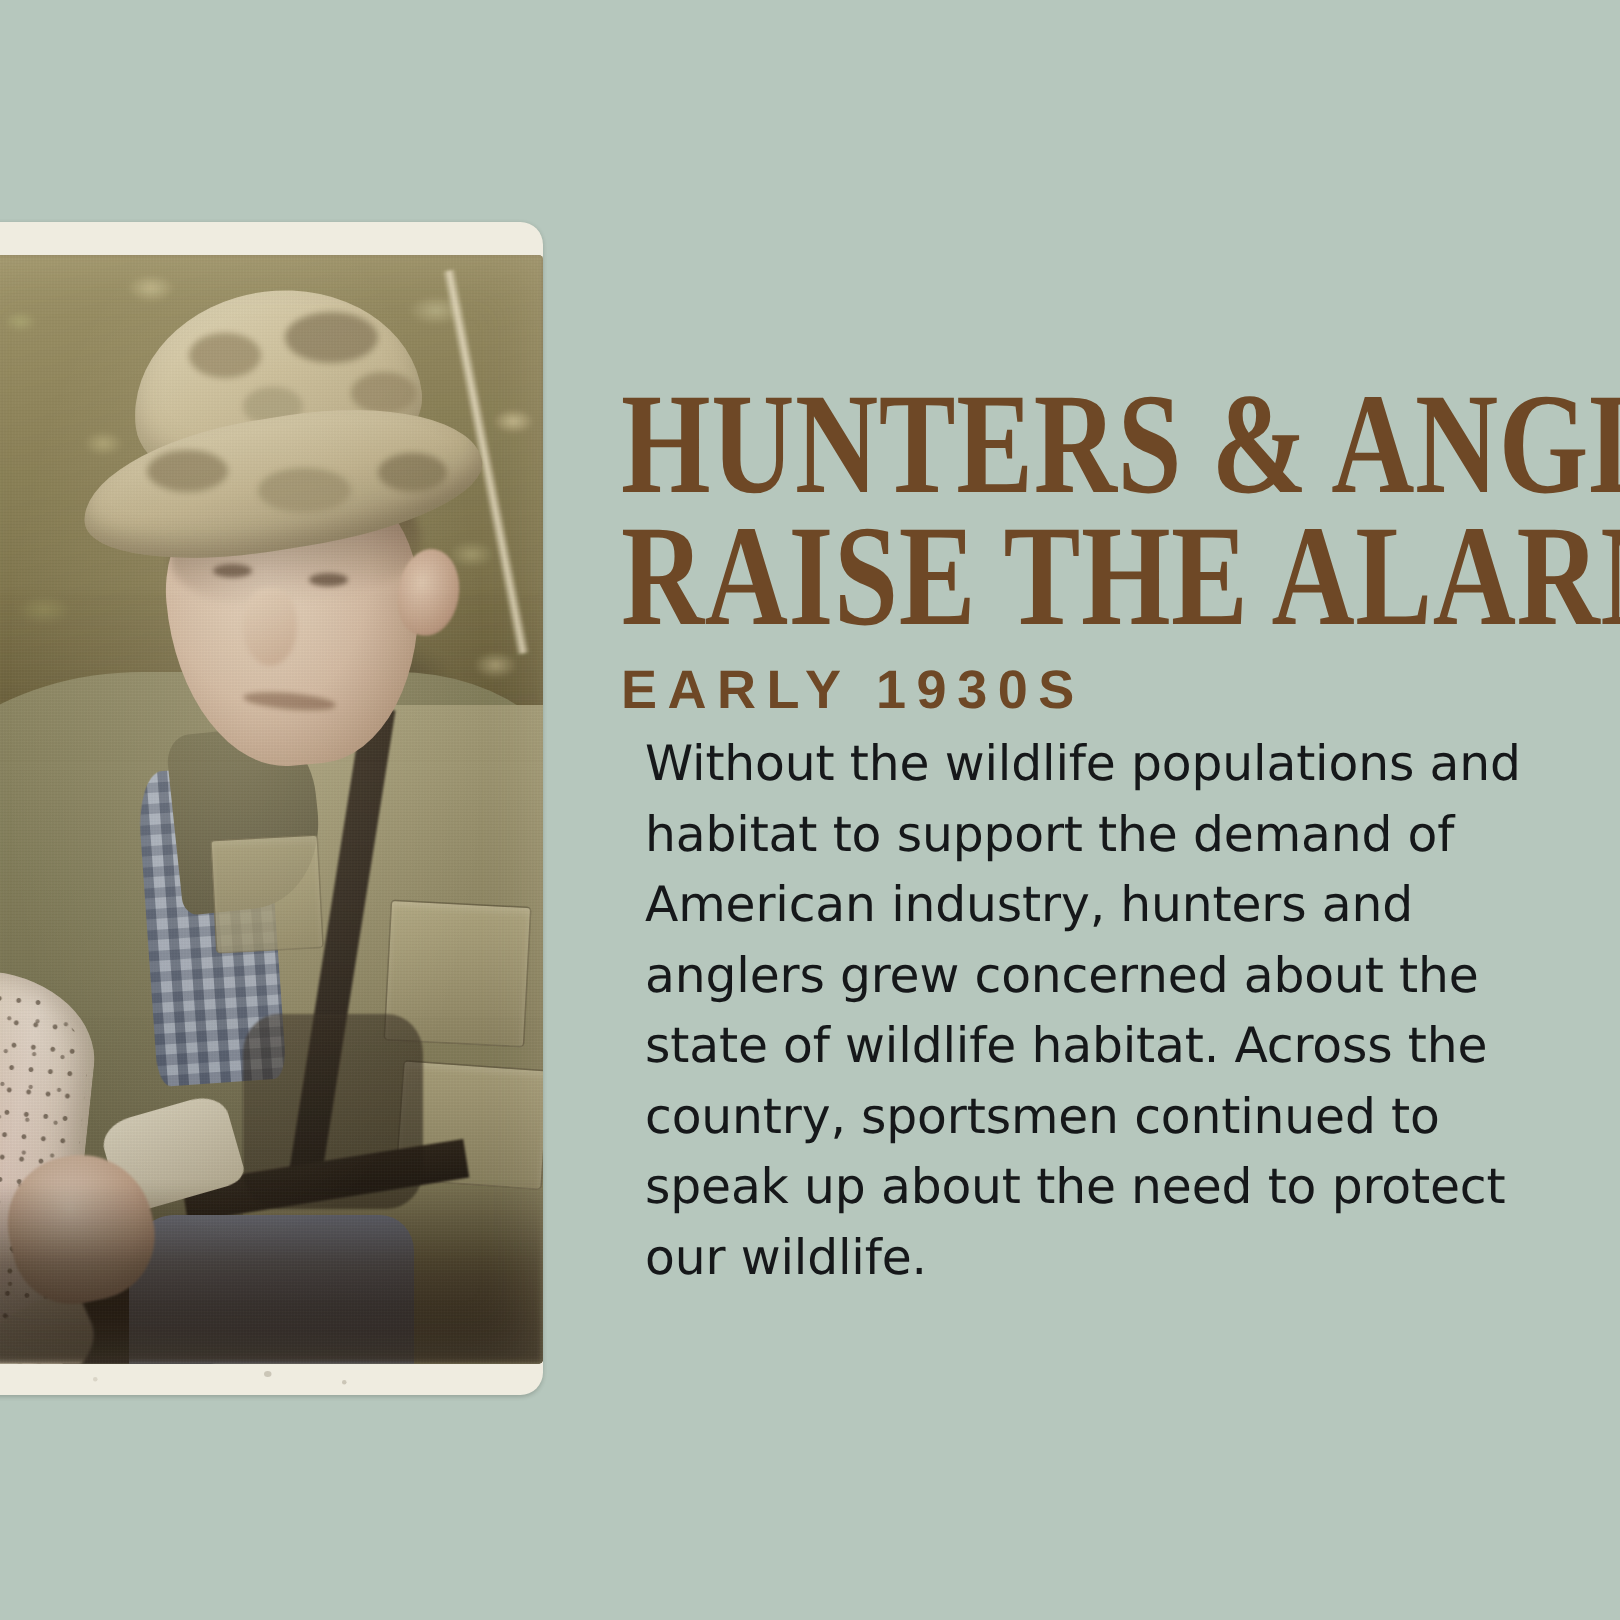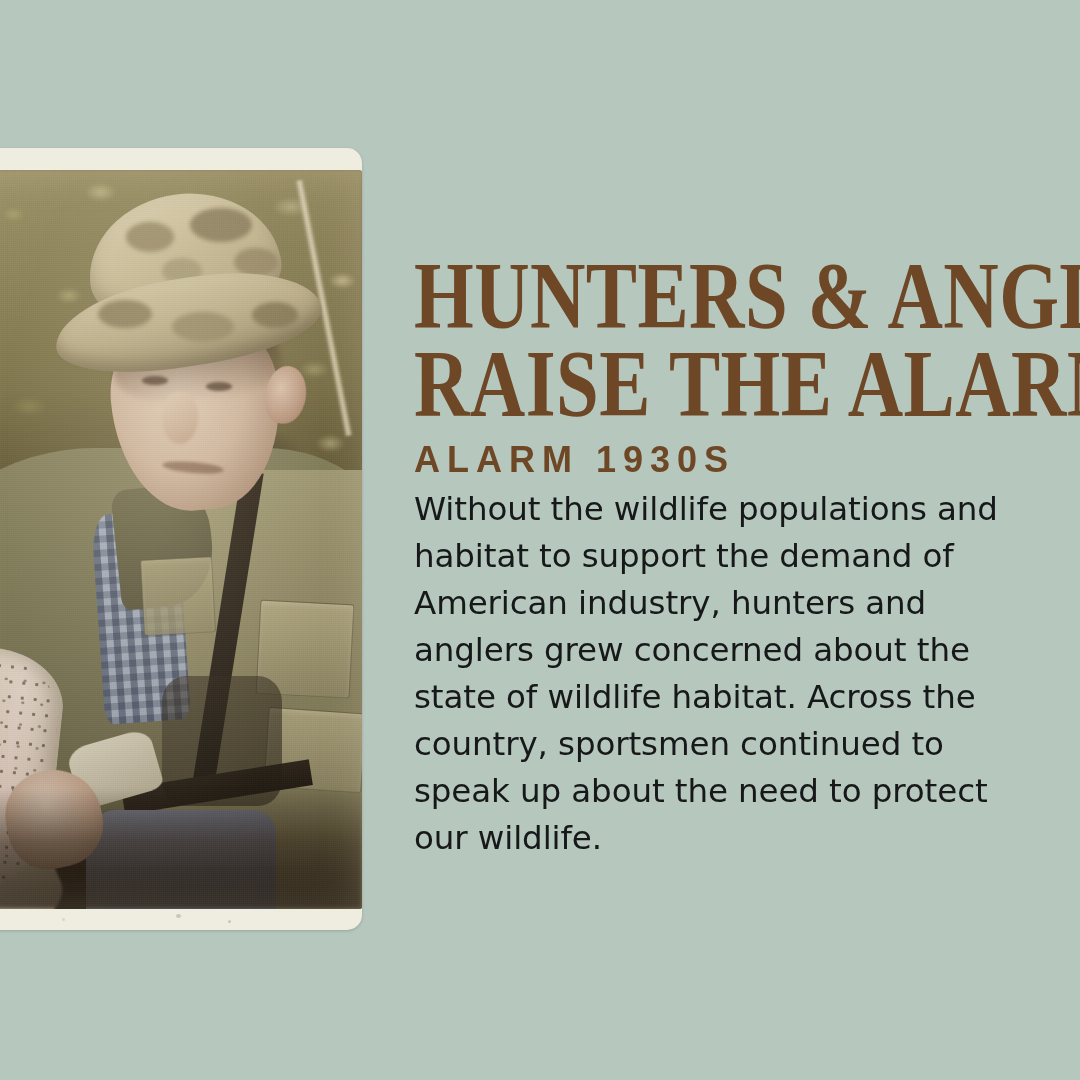--- a/index.html
+++ b/index.html
@@ -358,21 +358,21 @@
   .eyebrow {
     margin: 12px 0 0 0;
     font-family: "Liberation Sans", sans-serif;
     font-weight: 700;
     font-size: 36px;
     line-height: 40px;
     letter-spacing: 7px;
     color: #6e4826;
   }
   .body-copy {
-    margin: 6px 0 0 0;
+    margin: 6px 0 0 16px;
     font-family: "DejaVu Sans", sans-serif;
     font-size: 32.5px;
     line-height: 47px;
     letter-spacing: -0.1px;
     color: #16181a;
     max-width: 600px;
   }
 </style>
 </head>
 <body>
@@ -442,18 +442,18 @@
     <div class="border-speck" style="left:96px;top:770px;width:3px;height:3px;opacity:.6;"></div>
   </div>
 
   <div class="text-col">
 
     <h1 class="headline">
       <span class="hl-line">HUNTERS &amp; ANGLERS</span>
       <span class="hl-line">RAISE THE ALARM</span>
     </h1>
 
-    <div class="eyebrow">ALARM 1930S</div>
+    <div class="eyebrow">EARLY 1930S</div>
 
     <p class="body-copy">Without the wildlife populations and habitat to support the demand of American industry, hunters and anglers grew concerned about the state of wildlife habitat. Across the country, sportsmen continued to speak up about the need to protect our wildlife.</p>
   </div>
 
 </div>
 
 </body></html>

